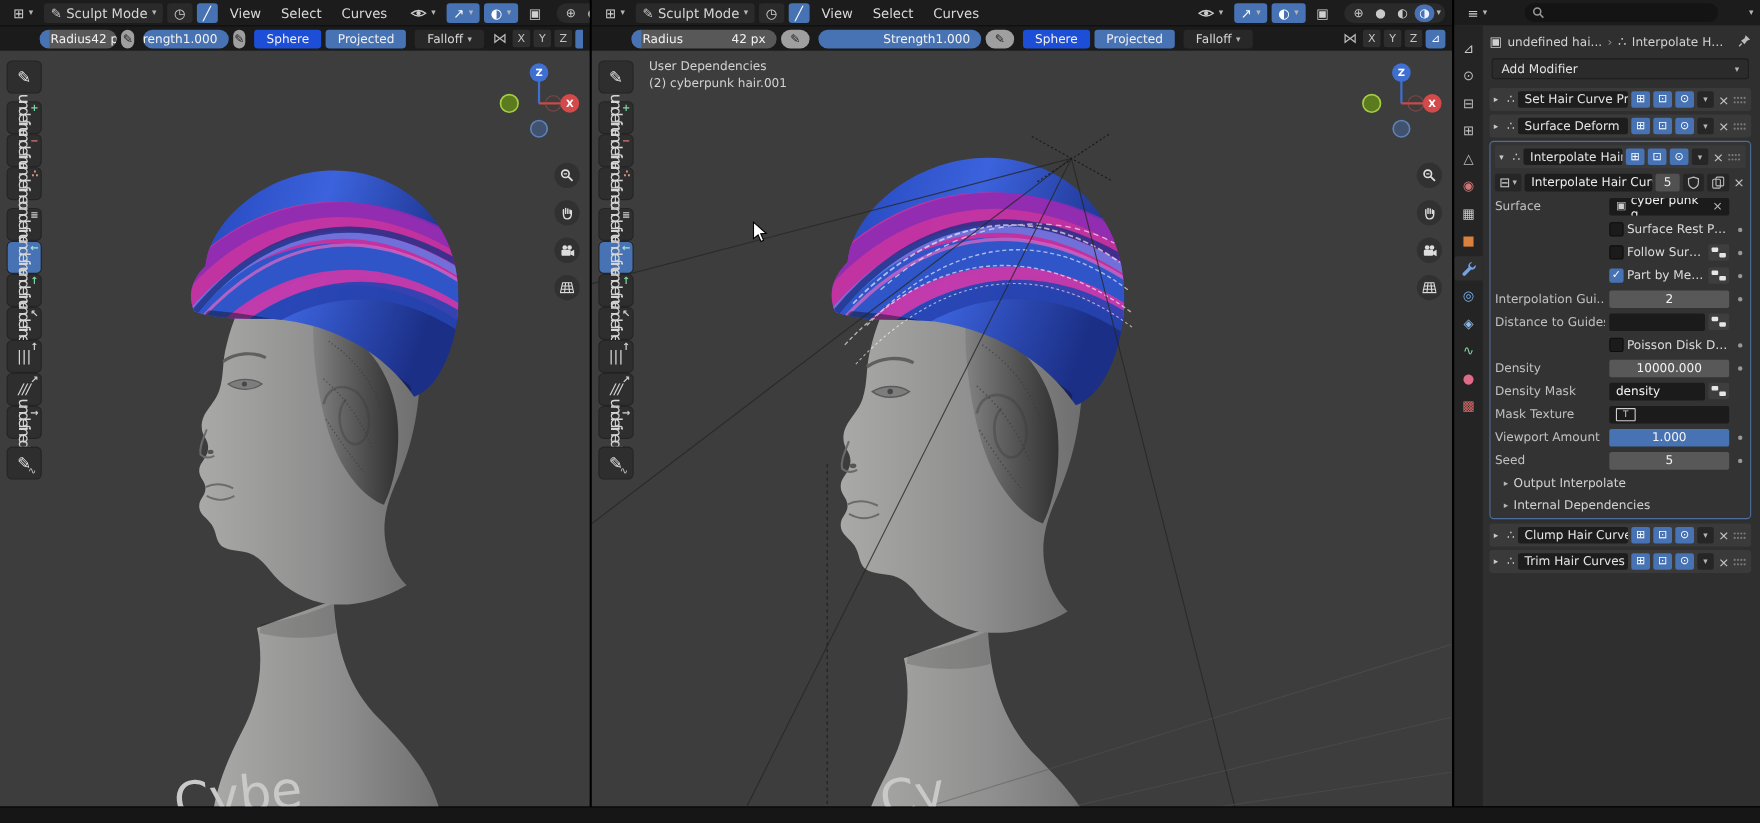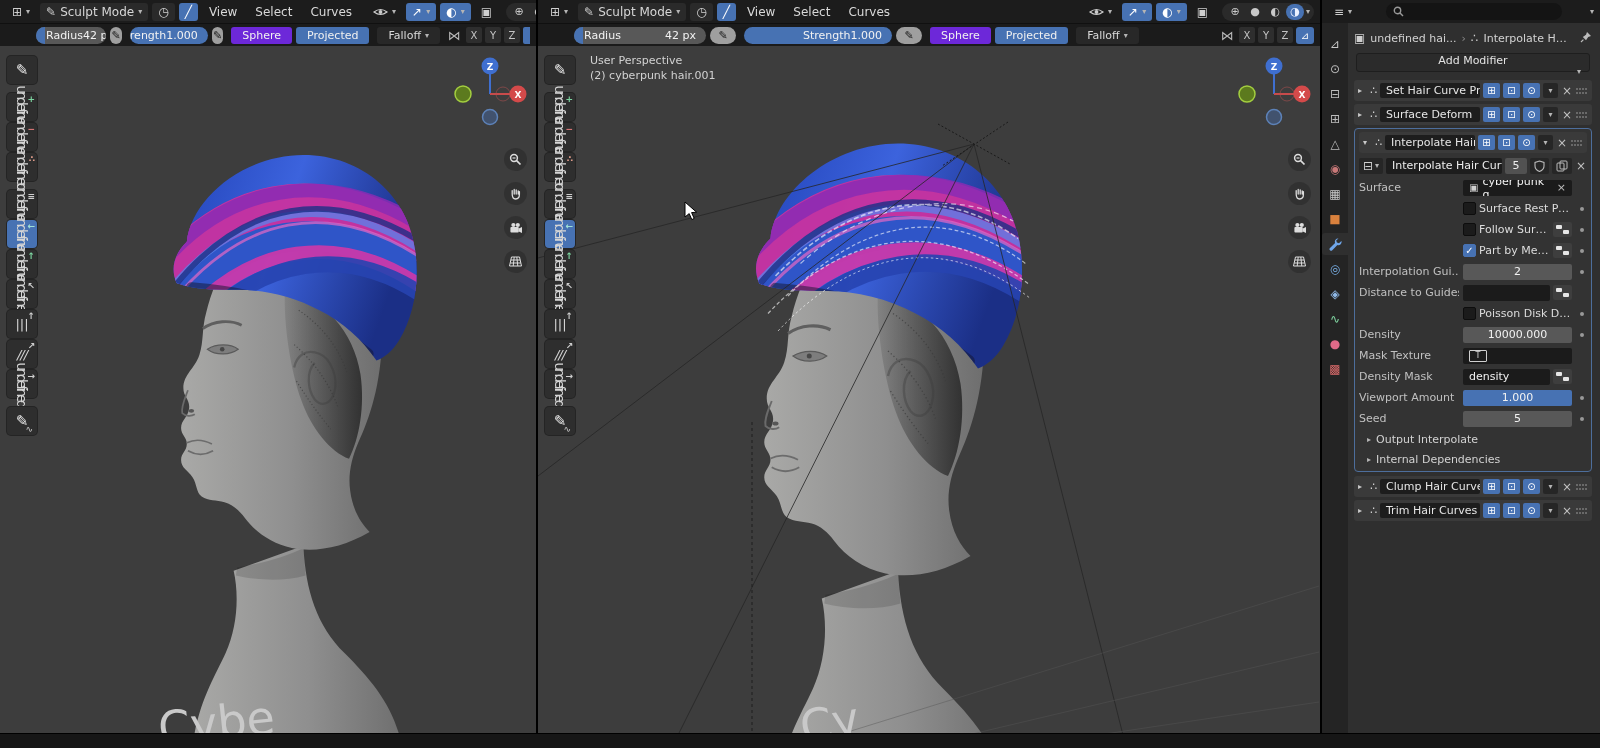--- a/index.html
+++ b/index.html
@@ -27,21 +27,21 @@
   .shading-group { display:flex; align-items:center; background:#2a2a2a; border-radius:9px; height:18px; padding:0 4px; gap:2px; margin-left:4px; }
   .shade-btn { width:18px; height:16px; display:flex; align-items:center; justify-content:center; border-radius:8px; font-size:11px; color:#c9c9c9; }
   .shade-btn.active { background:var(--accent); color:#eaf1ff; }
 
   .vp-tools { height:23px; background:#1b1b1b; border-top:1px solid #101010; display:flex; align-items:center; gap:8px; padding:0 6px 0 36px; white-space:nowrap; overflow:hidden; flex:none; }
   .slider { position:relative; height:17px; border-radius:9px; background:#585858; display:flex; align-items:center; justify-content:space-between; padding:0 10px; overflow:hidden; font-size:11px; color:#f2f2f2; }
   .slider .fill { position:absolute; left:0; top:0; bottom:0; background:var(--accent); }
   .slider span { position:relative; }
   .slider.full { background:var(--accent);justify-content:flex-end; }
   .pen-btn { width:26px; height:17px; border-radius:9px; background:#9f9f9f; color:#1d1d1d; display:flex; align-items:center; justify-content:center; font-size:11px; margin-left:-4px; }
-  .tbtn { height:17px; border-radius:3px; background:#6d28d9; padding:0 11px; display:flex; align-items:center; gap:4px; font-size:11px; color:#f0f0f0; }
+  .tbtn { height:17px; border-radius:3px; background:#1d4ed8; padding:0 11px; display:flex; align-items:center; gap:4px; font-size:11px; color:#f0f0f0; }
   .tbtn.blue { background:var(--accent); }
   .tbtn.dark { background:#282828; color:#d9d9d9; }
   .sym-cluster { margin-left:auto; display:flex; align-items:center; gap:3px; }
   .axbtn { width:16px; height:16px; border-radius:2px; background:#2e2e2e; color:#c4c4c4; display:flex; align-items:center; justify-content:center; font-size:10px; }
   .mirror-glyph { color:#b9b9b9; font-size:13px; margin-right:2px; }
   .edge-sliver { width:7px; height:17px; background:var(--accent); border-radius:2px 0 0 2px; flex:none; }
   .prop-edit-btn { width:18px; height:17px; background:var(--accent); border-radius:3px; color:#fff; display:flex; align-items:center; justify-content:center; font-size:10px; }
 
   .vp-canvas { flex:1; position:relative; background:var(--vpbg); overflow:hidden; }
 
@@ -71,21 +71,21 @@
   .props { width:278px; flex:none; background:#2f2f2f; display:flex; flex-direction:column; }
   .props-top { height:23px; background:#1c1c1c; display:flex; align-items:center; gap:6px; padding:0 6px; flex:none; }
   .search { flex:1; max-width:176px; height:17px; background:#141414; border-radius:9px; display:flex; align-items:center; gap:5px; padding:0 7px; margin:0 auto; }
   .props-body { flex:1; display:flex; min-height:0; }
   .tabs { width:26px; background:#242424; display:flex; flex-direction:column; align-items:center; padding-top:10px; gap:3px; flex:none; }
   .tab { width:26px; height:22px; display:flex; align-items:center; justify-content:center; font-size:12px; }
   .tab.active { background:#2f2f2f; border-radius:3px 0 0 3px; }
   .content { flex:1; padding:4px 8px 0 6px; overflow:hidden; font-size:11px; }
   .crumbs { display:flex; align-items:center; gap:5px; height:22px; color:#d2d2d2; }
   .crumbs .trunc { max-width:88px; overflow:hidden; text-overflow:ellipsis; white-space:nowrap; }
-  .addmod { height:19px; background:#2b2b2b; border:1px solid #1e1e1e; border-radius:3px; display:flex; align-items:center; padding:0 8px; color:#e3e3e3; margin:4px 2px 8px;flex-direction:column; }
+  .addmod { height:19px; background:#2b2b2b; border:1px solid #1e1e1e; border-radius:3px; display:flex; align-items:center; padding:0 8px; color:#e3e3e3; margin:4px 2px 8px; }
   .modrow { height:21px; background:#3a3a3a; border-radius:3px; display:flex; align-items:center; gap:3px; padding:0 4px; margin-bottom:3px; }
   .modrow .mchev { font-size:8px; color:#c9c9c9; width:9px; }
   .modrow .nico { color:#dadada; font-size:11px; }
   .modrow .name { flex:1; min-width:0; height:15px; background:#1d1d1d; border-radius:2px; display:flex; align-items:center; padding:0 6px; color:#e5e5e5; white-space:nowrap; overflow:hidden; }
   .mico { width:17px; height:15px; background:var(--accent); border-radius:2px; color:#fff; display:flex; align-items:center; justify-content:center; font-size:10px; flex:none; }
   .mdd { width:15px; height:15px; background:#262626; border-radius:2px; display:flex; align-items:center; justify-content:center; flex:none; }
   .mx { color:#c2c2c2; font-size:12px; padding:0 1px; }
   .grip { position:relative; width:12px; height:6px; flex:none; }
   .grip::before { content:""; position:absolute; left:0; top:0; width:2px; height:2px; border-radius:50%; background:#7a7a7a;
     box-shadow:3px 0 #7a7a7a,6px 0 #7a7a7a,9px 0 #7a7a7a,0 4px #7a7a7a,3px 4px #7a7a7a,6px 4px #7a7a7a,9px 4px #7a7a7a; }
@@ -476,21 +476,21 @@
           <div class="tool">
             <span class="wave">undefined</span>
             <span class="mod" style="color:#cfcfcf">→</span>
           </div>
           <div class="tool" style="margin-top: 7px;">
             <span class="glyph">✎</span>
             <span class="under">∿</span>
           </div>
         </div>
       <div class="vp-overlay-text">
-        <div>User Perspective</div>
+        <div>User Dependencies</div>
         <div>(2) cyberpunk hair.001</div>
       </div>
       <svg class="head-svg" style="left:50px;top:55px" width="500" height="700" viewBox="0 0 400 560">
         <use href="#bust-art"></use>
           <use href="#guide-strands"></use>
       </svg>
       <svg class="scene-lines" preserveAspectRatio="none">
         <g stroke="#262626" stroke-width="1" opacity="0.8">
           <line x1="436" y1="98" x2="0" y2="212"></line>
           <line x1="436" y1="98" x2="0" y2="430"></line>
@@ -778,37 +778,37 @@
             <div class="pctrl">
                 <div class="vfield">
                   <span>10000.000</span>
                 </div>
               </div>
             <span class="pend">
                 <span class="dot"></span>
               </span>
           </div>
           <div class="prow">
+            <span class="plabel">Density Mask</span>
+            <div class="pctrl">
+              <div class="vfield dark">
+                  <span>density</span>
+                </div>
+              <span class="sockbtn"></span>
+            </div>
+            <span class="pend"></span>
+          </div>
+          <div class="prow">
             <span class="plabel">Mask Texture</span>
             <div class="pctrl">
               <div class="vfield dark">
                 <span class="texbtn">
                     <span>T</span>
                   </span>
               </div>
-            </div>
-            <span class="pend"></span>
-          </div>
-          <div class="prow">
-            <span class="plabel">Density Mask</span>
-            <div class="pctrl">
-              <div class="vfield dark">
-                  <span>density</span>
-                </div>
-              <span class="sockbtn"></span>
             </div>
             <span class="pend"></span>
           </div>
           <div class="prow">
             <span class="plabel">Viewport Amount</span>
             <div class="pctrl">
                 <div class="vfield blue">
                   <span>1.000</span>
                 </div>
               </div>

